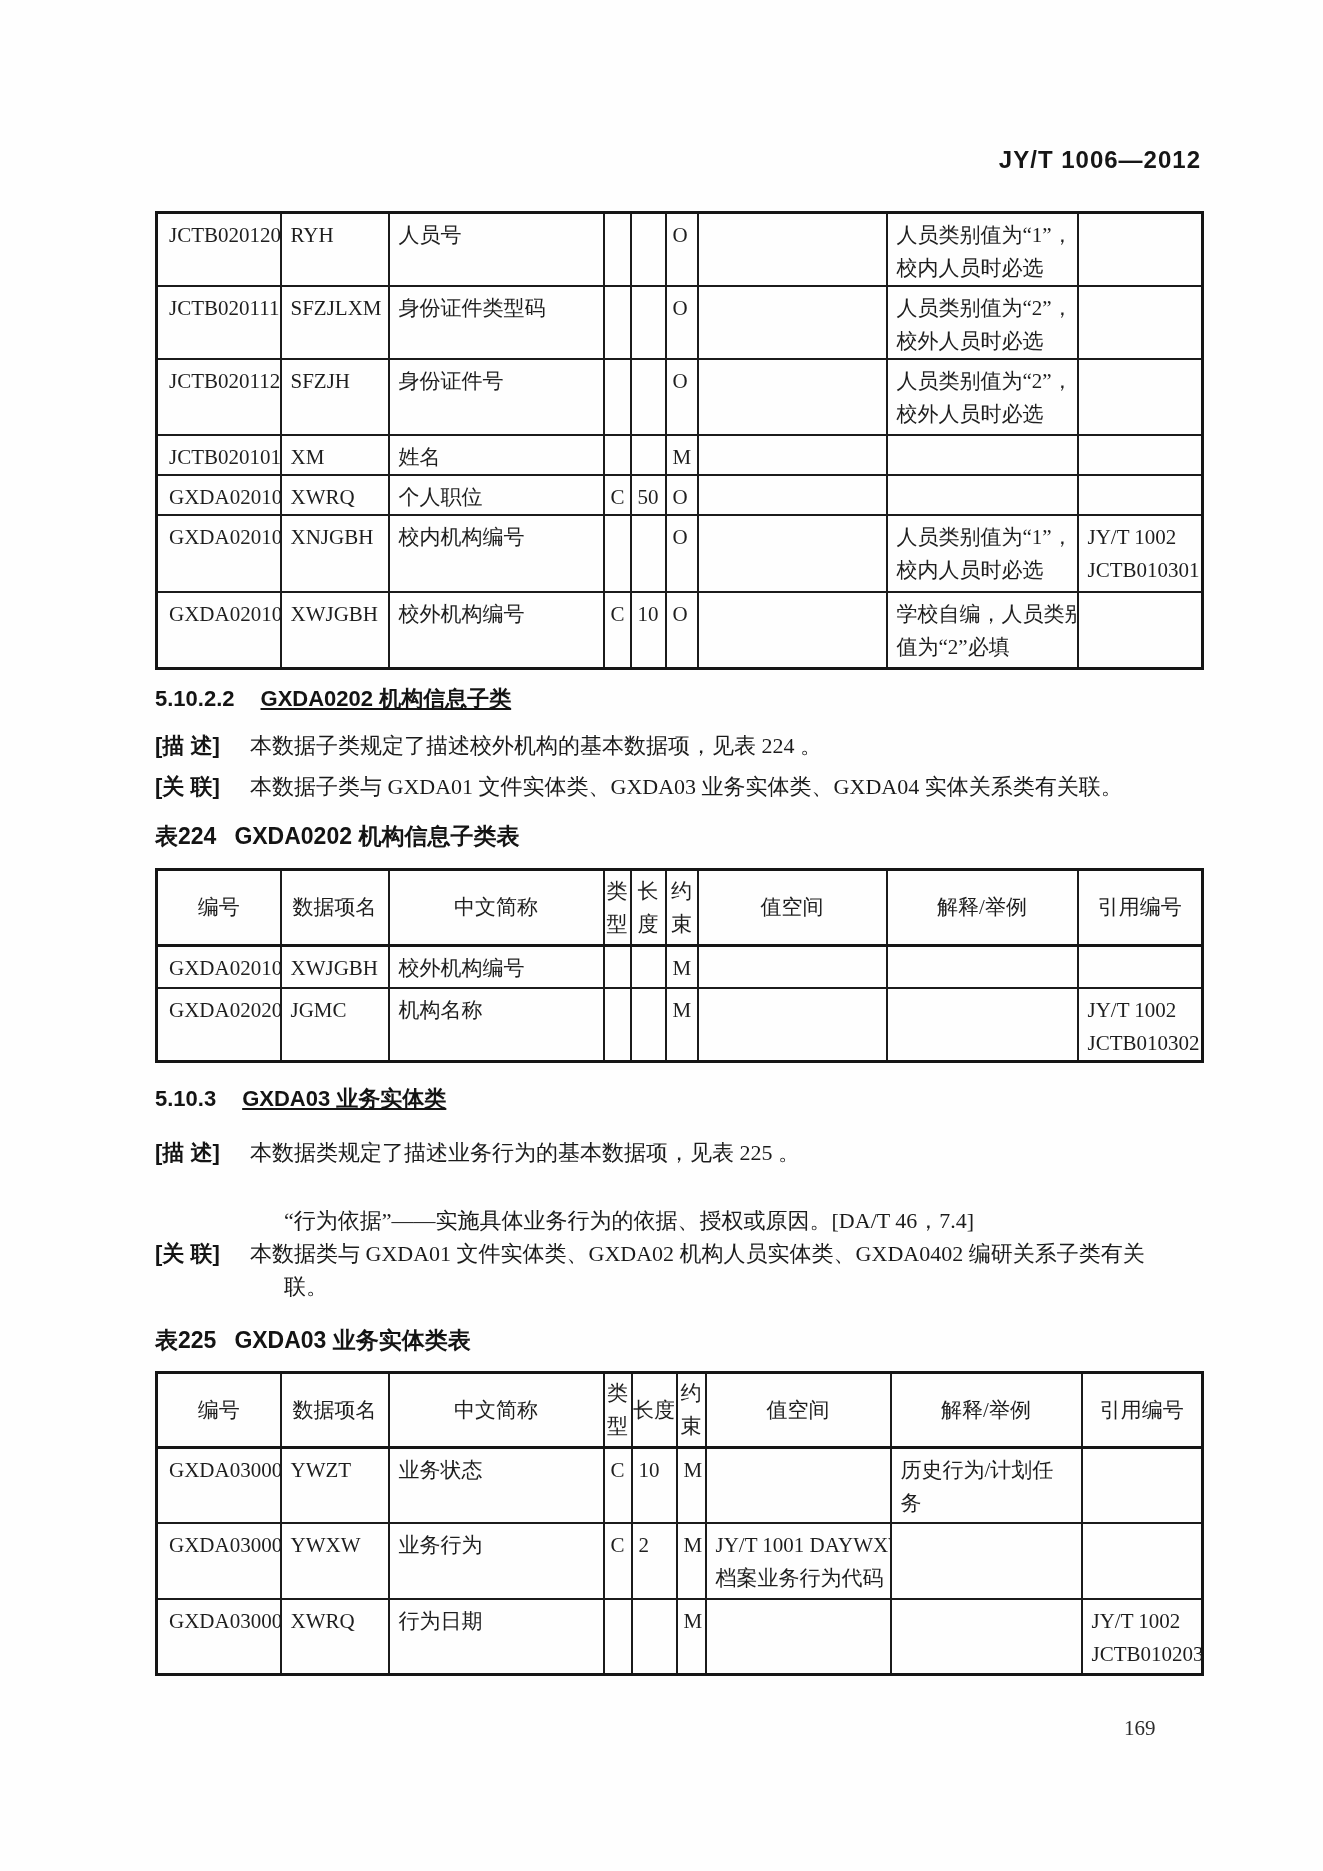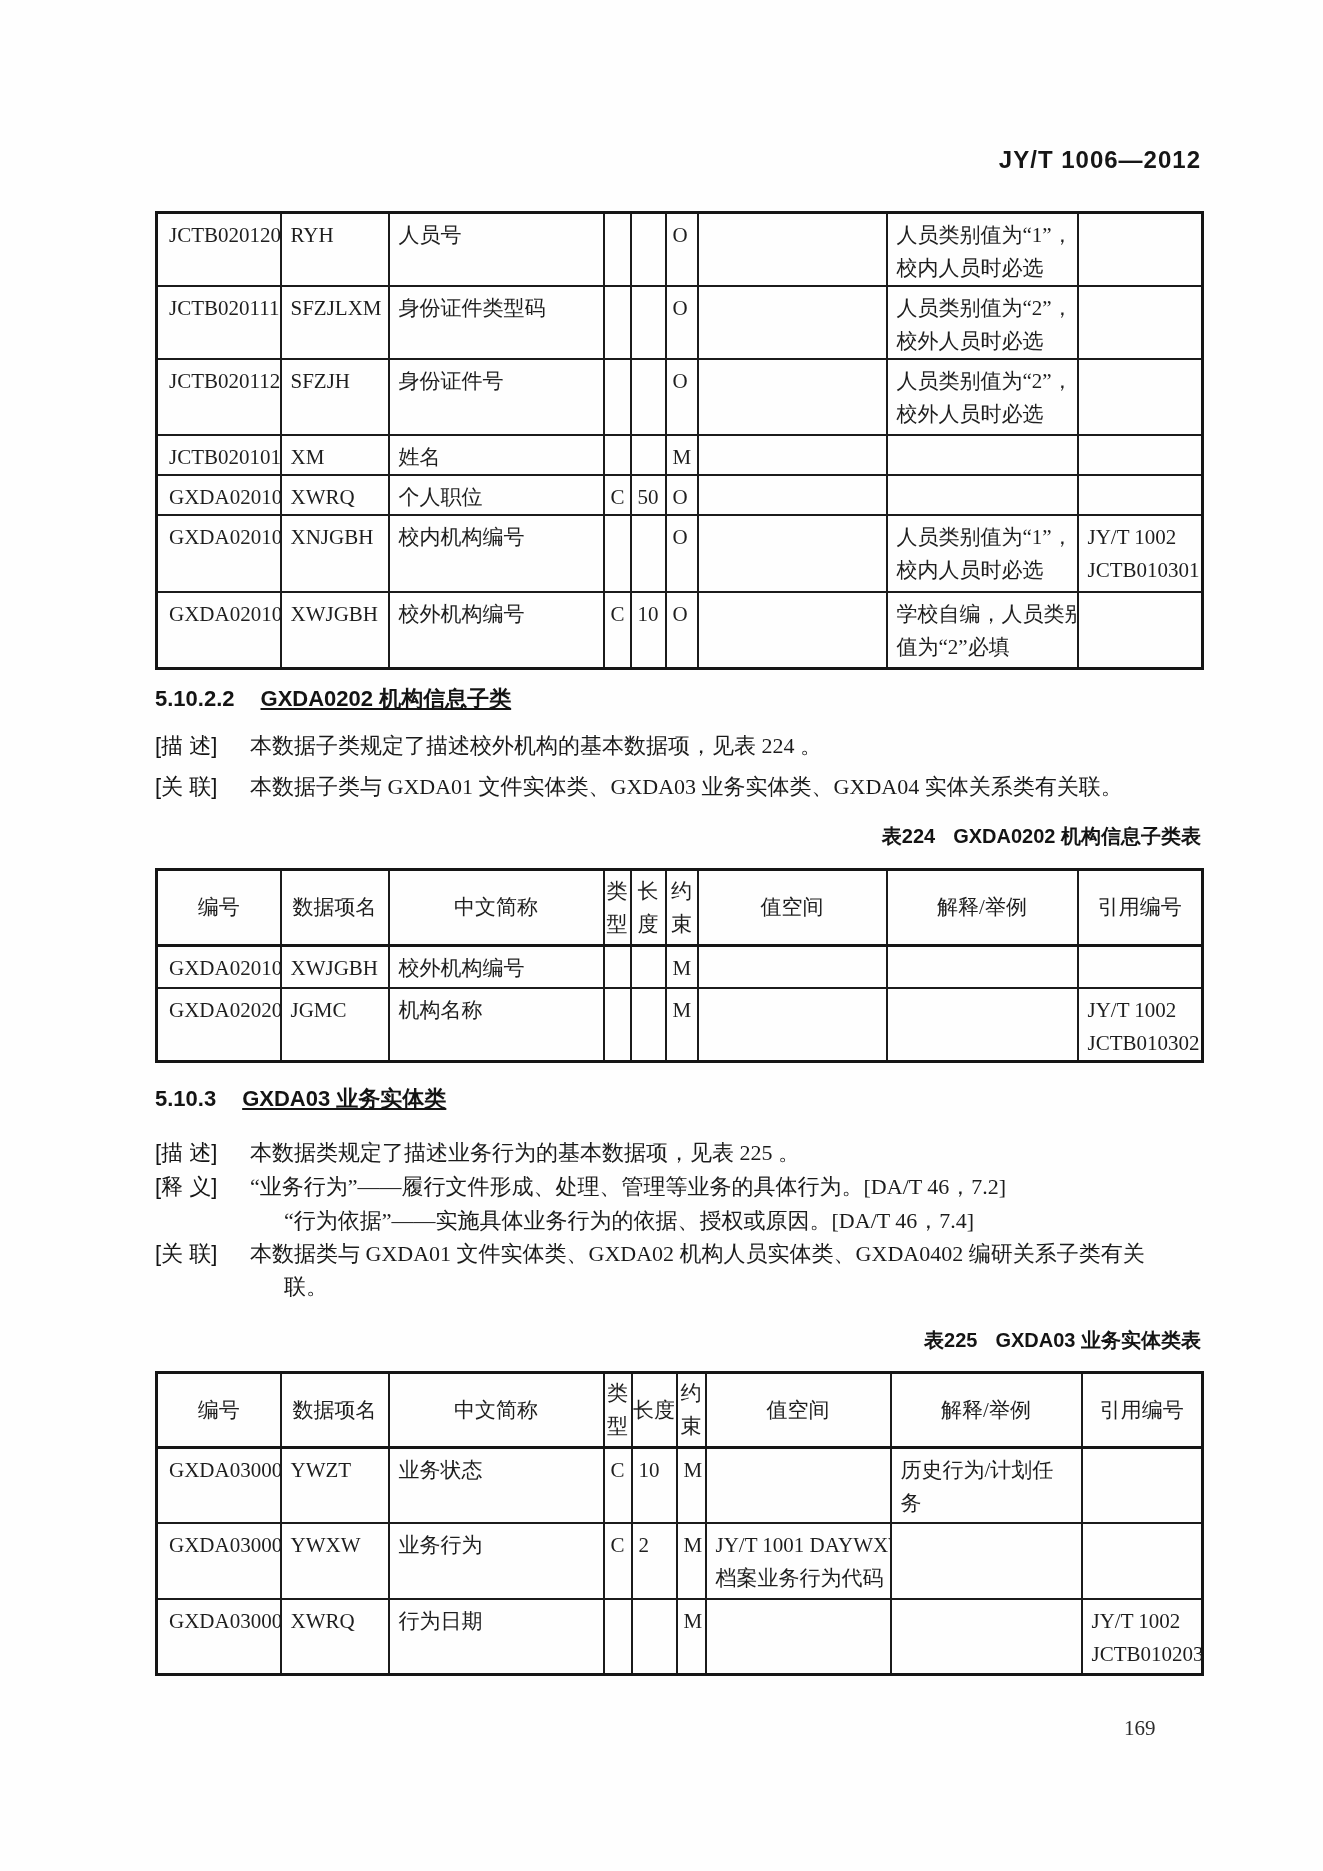--- a/index.html
+++ b/index.html
@@ -30,28 +30,28 @@
     position:absolute; left:155px; white-space:nowrap;
     font-family:"Liberation Sans","DejaVu Sans",sans-serif; font-weight:bold;
     font-size:22px; line-height:26px; color:#141414;
   }
   .heading .htitle { margin-left:26px;text-decoration:underline; }
   .para {
     position:absolute; left:155px; width:1100px; font-size:22px; line-height:30px;
     white-space:nowrap; color:#1b1b1b;
   }
   .para .plabel {
-    font-family:"Liberation Sans","DejaVu Sans",sans-serif; font-weight:normal;
+    font-family:"Liberation Sans","DejaVu Sans",sans-serif; font-weight:bold;
     display:inline-block; width:95px; color:#141414;
   }
   .para.cont { left:284px; width:978px; }
   .caption {
-    position:absolute; left:155px; width:1046px; text-align:right; white-space:nowrap;
+    position:absolute; left:155px; width:1046px; text-align:left; white-space:nowrap;
     font-family:"Liberation Sans","DejaVu Sans",sans-serif; font-weight:bold;
-    font-size:20px; line-height:24px; color:#141414;
+    font-size:23px; line-height:24px; color:#141414;
   }
   .caption .cap-title { margin-left:18px; }
   .page-number {
     position:absolute; top:1716px; left:1124px; width:78px; text-align:left;
     font-size:21px; line-height:24px; color:#2a2a2a;
   }
 </style>
 </head>
 <body>
 
@@ -226,23 +226,20 @@
       </tbody>
     </table>
 
   <div class="heading" style="top:1086px">
     <span class="hnum">5.10.3</span><span class="htitle">GXDA03 业务实体类</span>
   </div>
 
   <div class="para" style="top:1138px">
     <span class="plabel">[描 述]</span><span class="pbody">本数据类规定了描述业务行为的基本数据项，见表 225 。</span>
   </div>
-  <div class="para" style="top:1172px">
-    <span class="plabel">[释 义]</span><span class="pbody">“业务行为”——履行文件形成、处理、管理等业务的具体行为。[DA/T 46，7.2]</span>
-  </div>
   <div class="para cont" style="top:1206px">
     <span class="pbody">“行为依据”——实施具体业务行为的依据、授权或原因。[DA/T 46，7.4]</span>
   </div>
   <div class="para" style="top:1239px">
     <span class="plabel">[关 联]</span><span class="pbody">本数据类与 GXDA01 文件实体类、GXDA02 机构人员实体类、GXDA0402 编研关系子类有关</span>
   </div>
   <div class="para cont" style="top:1272px">
     <span class="pbody">联。</span>
   </div>
 

